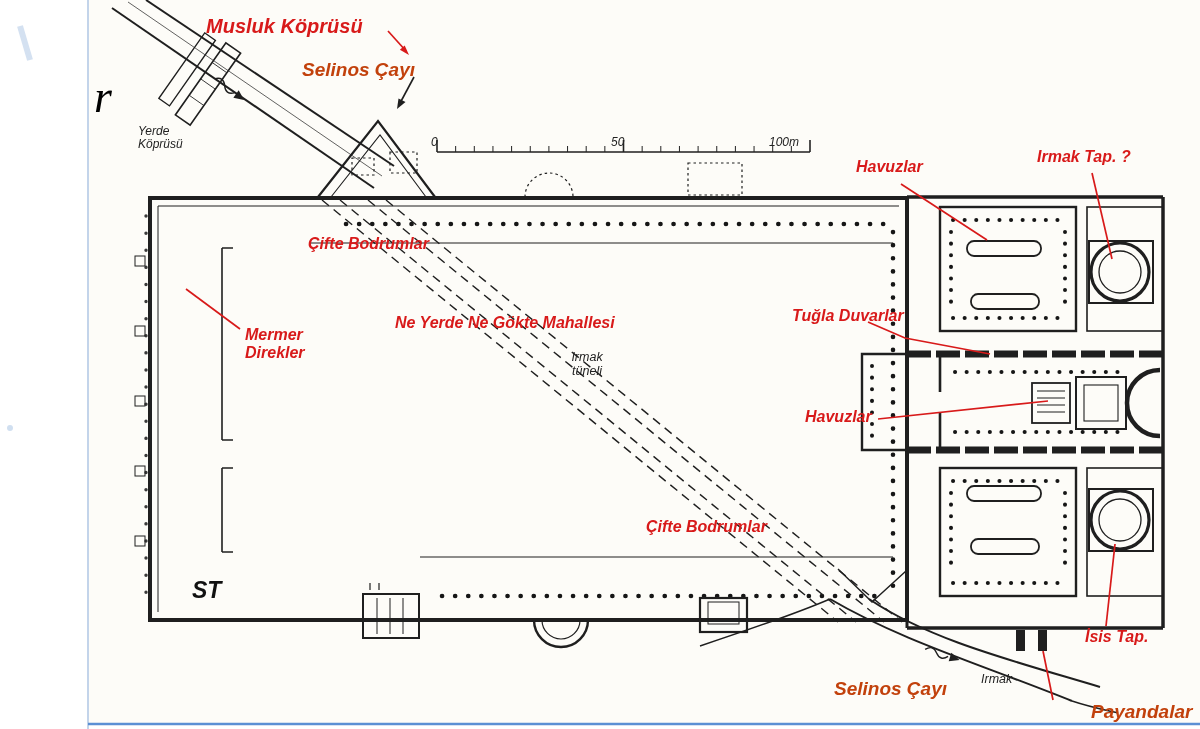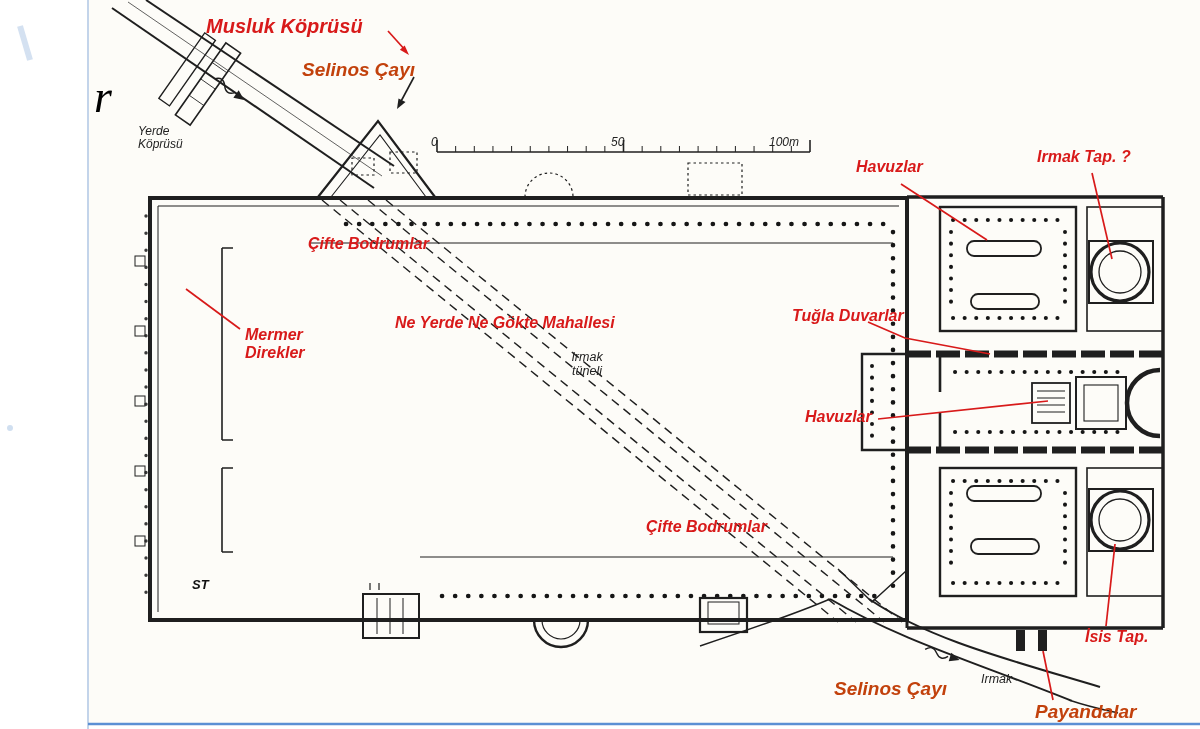--- a/index.html
+++ b/index.html
@@ -5,21 +5,21 @@
   html,body { margin:0; padding:0; background:#ffffff; }
   .stage {
     position:relative; width:1200px; height:729px; overflow:hidden;
     background:#ffffff; font-family:"Liberation Sans", sans-serif;
   }
   .stage svg { position:absolute; left:0; top:0; }
   .lbl { position:absolute; white-space:pre-line; line-height:1.12;font-style:italic; }
   .red   { color:#d81a1a; font-weight:700; font-size:16px; }
   .blue  { color:#c2410c; font-weight:700; font-size:19px; }
   .blk-s { color:#222; font-size:12px; }
-  .blk-m { color:#111; font-weight:700; font-size:13px; }
+  .blk-m { color:#111; font-weight:700; font-size:23px; }
   .serif-big { color:#000; font-family:"Liberation Serif", serif; font-size:46px; line-height:1; }
   .ctr { text-align:center; }
 
   
   .ink       { stroke:#1f1f1f; fill:none; }
   .dots      { fill:none; stroke:#161616; stroke-linecap:round; stroke-dasharray:0.1 13;   stroke-width:4.6; }
   .dots-sm   { fill:none; stroke:#161616; stroke-linecap:round; stroke-dasharray:0.1 11.5; stroke-width:4;   }
   .dots-sparse { fill:none; stroke:#3a3a3a; stroke-linecap:round; stroke-dasharray:0.1 17; stroke-width:3.4; }
   .dashed1   { stroke:#1f1f1f; fill:none; stroke-dasharray:2.5 3; stroke-width:1.2; }
   .dash2     { stroke:#1f1f1f; fill:none; stroke-dasharray:9 6;   stroke-width:1.4; }
@@ -257,15 +257,15 @@
 Direkler</div>
   <div class="lbl red" style="left:395px; top:314px;">Ne Yerde Ne Gökte Mahallesi</div>
   <div class="lbl blk-s ctr" style="left:552px; top:350px; width:70px; font-size:12.5px;">Irmak
 tüneli</div>
   <div class="lbl red" style="left:805px; top:408px;">Havuzlar</div>
   <div class="lbl red" style="left:646px; top:518px;">Çifte Bodrumlar</div>
   <div class="lbl blk-m" style="left:192px; top:578px;">ST</div>
   <div class="lbl red" style="left:1085px; top:628px;text-align:right;">İsis Tap.</div>
   <div class="lbl blk-s" style="left:981px; top:672px; font-size:12.5px;">Irmak</div>
   <div class="lbl blue" style="left:834px; top:678px;">Selinos Çayı</div>
-  <div class="lbl blue" style="left:1035px; top:701px;">Payandalar</div>
+  <div class="lbl blue" style="left:1091px; top:701px;">Payandalar</div>
 
 </div>
 
 </body></html>

